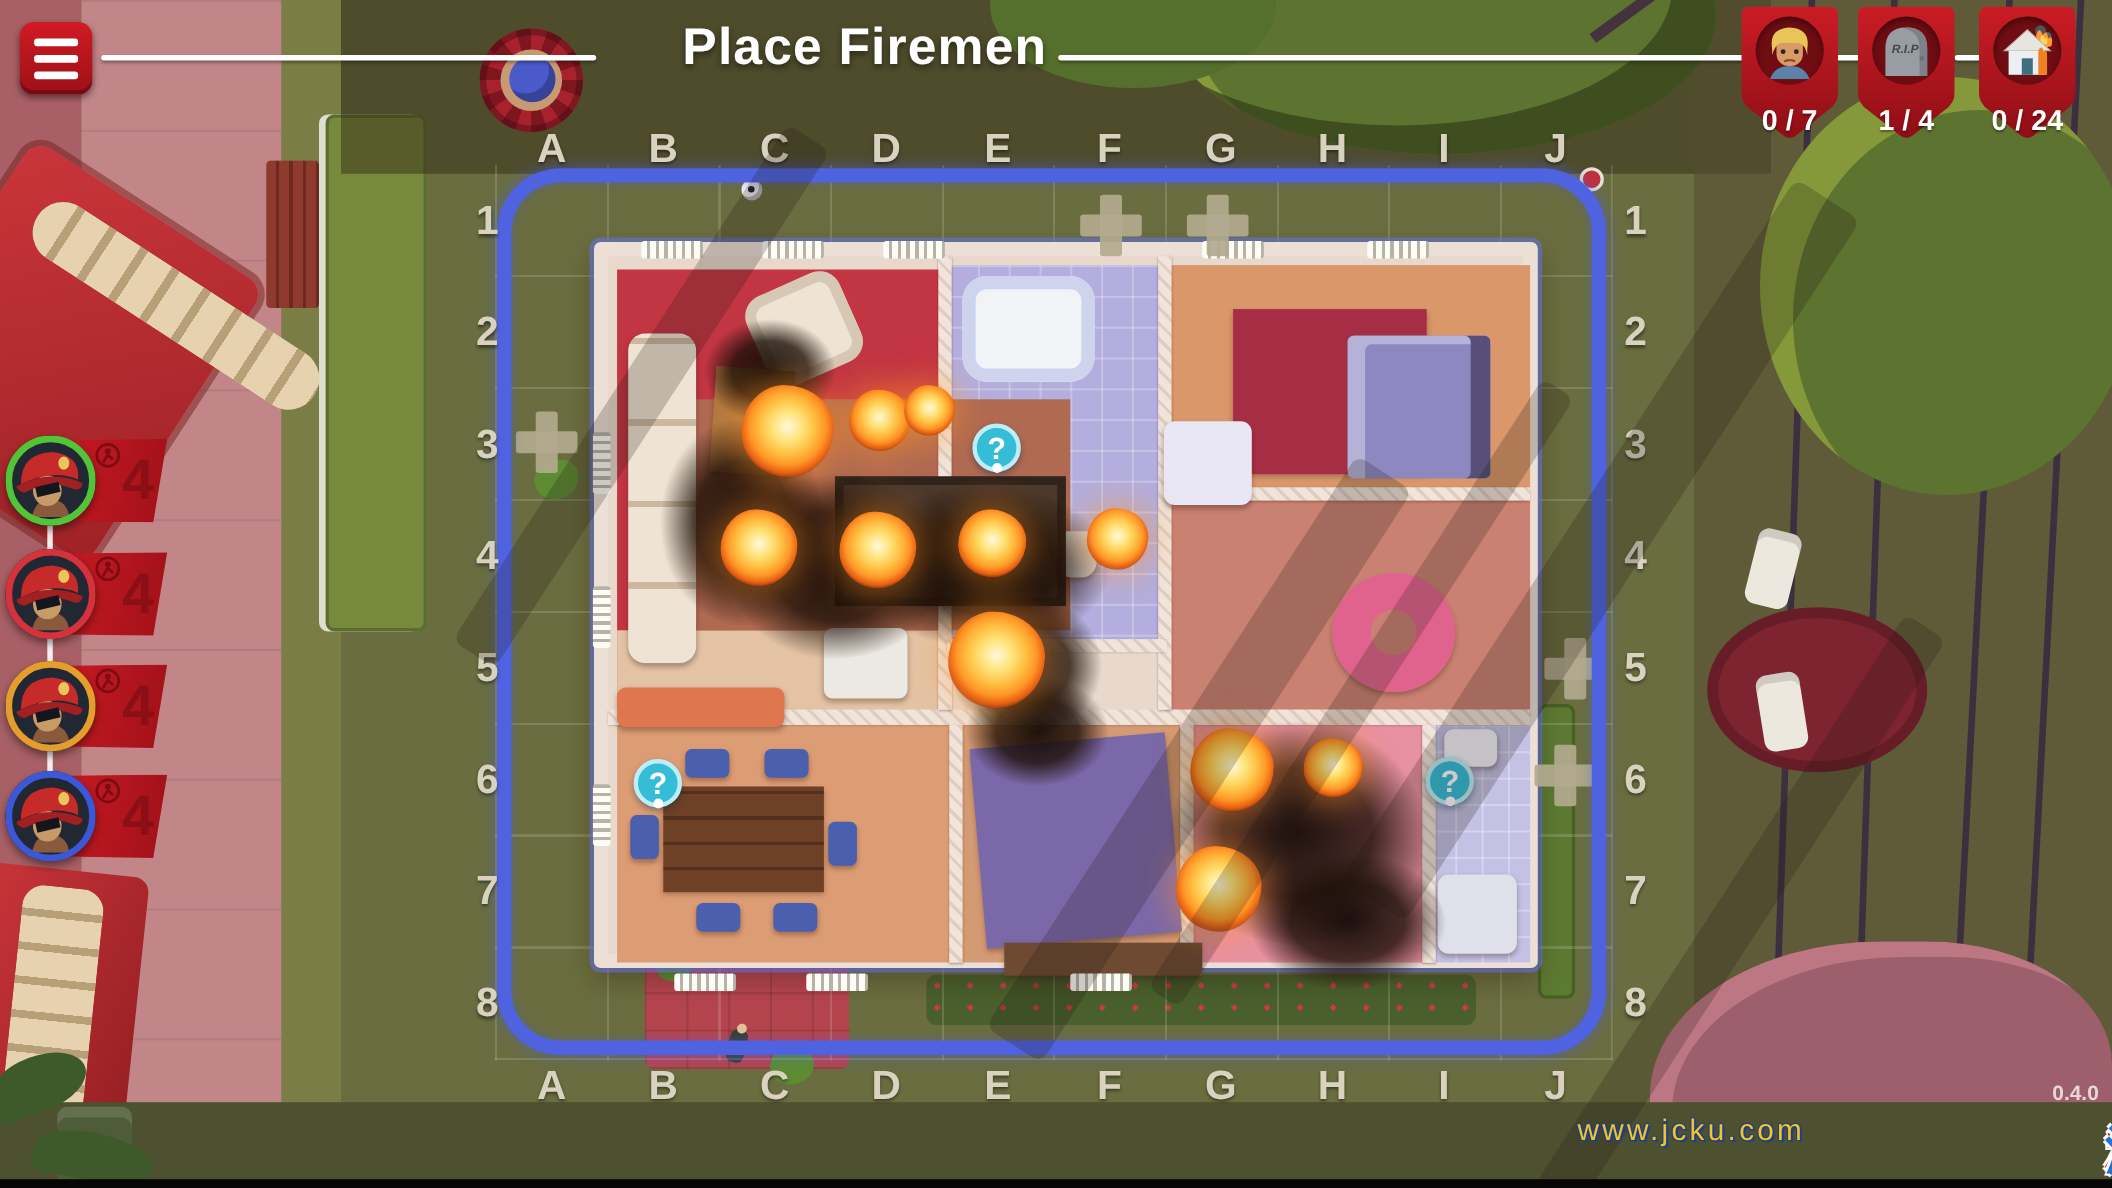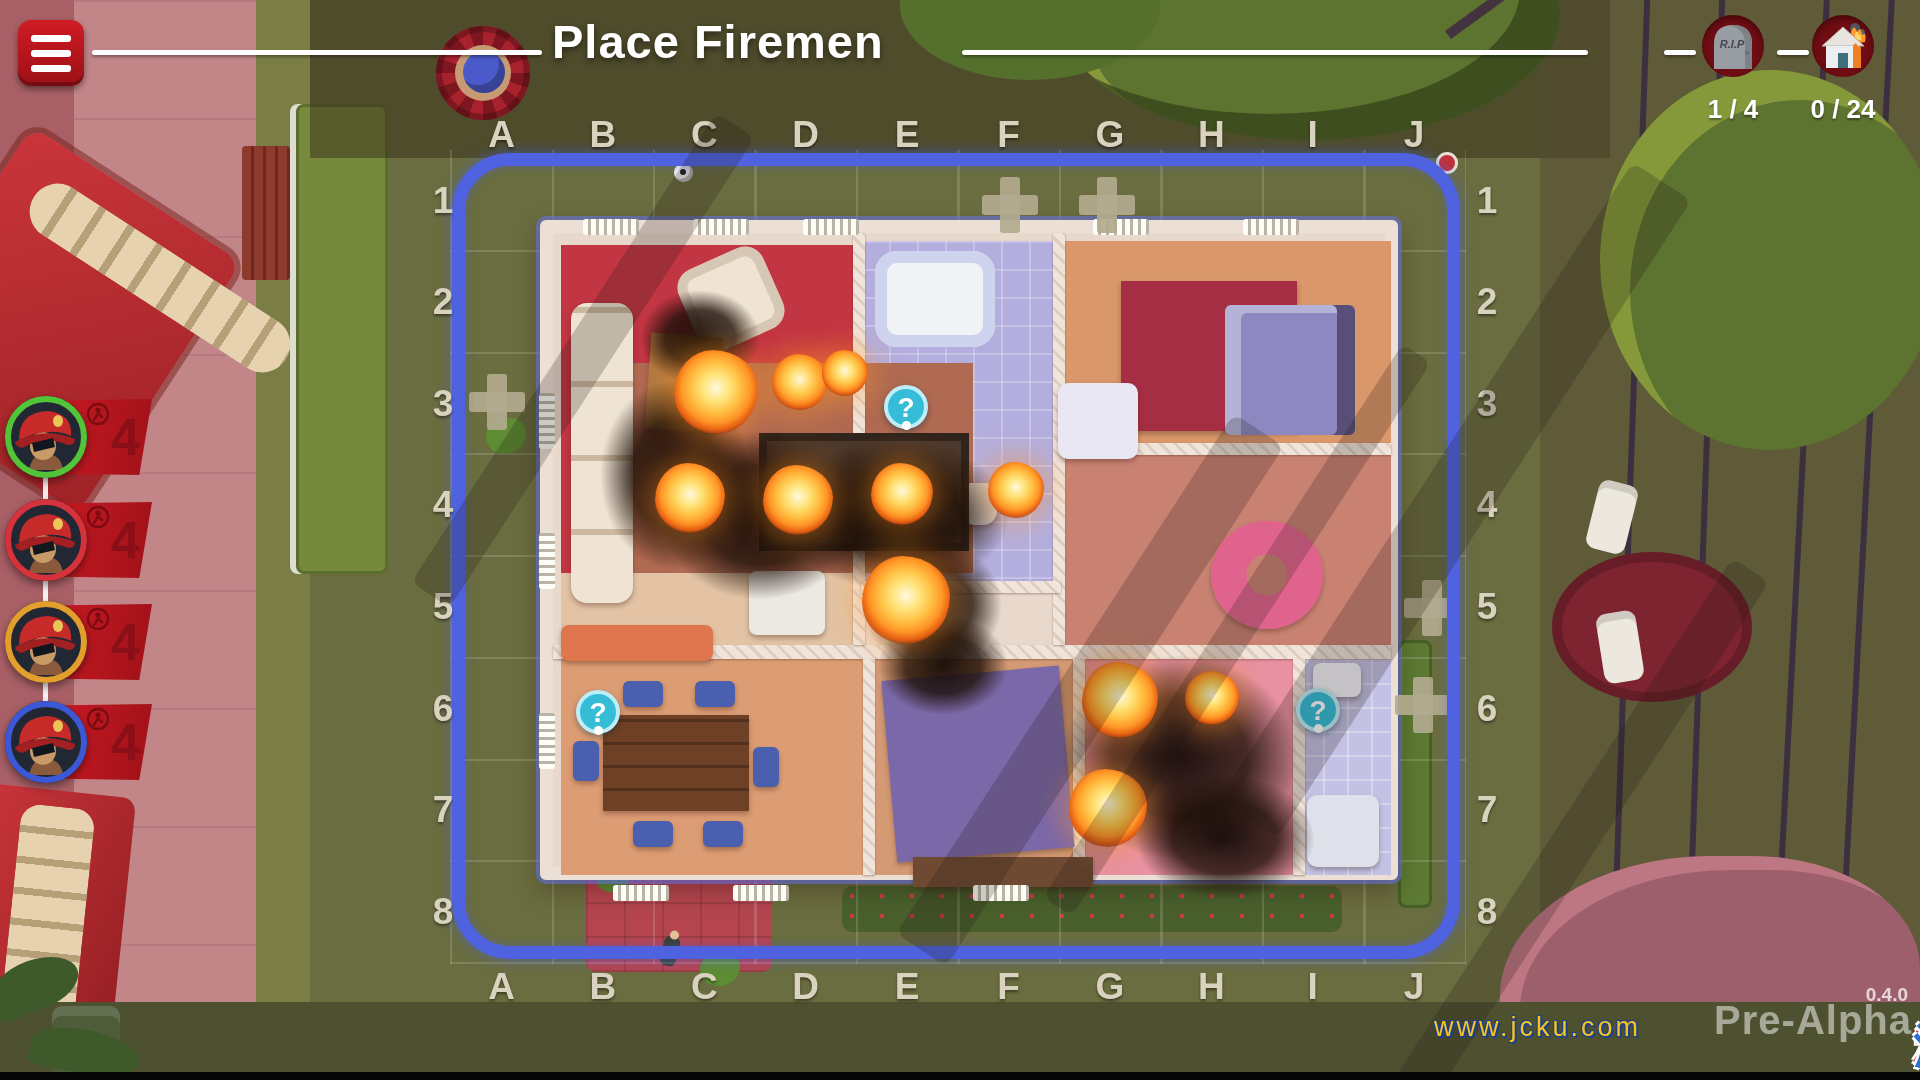--- a/index.html
+++ b/index.html
@@ -86,21 +86,21 @@
   .cross{width:56px;height:56px;}
   .cross:before,.cross:after{content:"";position:absolute;background:rgba(178,170,142,.92);border-radius:3px;}
   .cross:before{left:18px;top:0;width:20px;height:56px;}
   .cross:after{left:0;top:18px;width:56px;height:20px;}
 
   
   .menu-btn{left:18px;top:20px;width:66px;height:66px;border-radius:13px;cursor:pointer;
     background:linear-gradient(#d01b24,#9c1016);box-shadow:0 3px 6px rgba(0,0,0,.45), inset 0 -4px 0 rgba(0,0,0,.25);}
   .menu-btn span{position:absolute;left:13px;width:40px;height:7px;background:#fff;border-radius:3px;}
   .hline{height:5px;background:#fff;border-radius:3px;box-shadow:0 2px 3px rgba(0,0,0,.35);}
-  .title{left:552px;top:14px;width:400px;text-align:left;color:#fff;font-size:47px;font-weight:bold;
+  .title{left:552px;top:14px;width:400px;text-align:right;color:#fff;font-size:47px;font-weight:bold;
     letter-spacing:1px;text-shadow:0 3px 6px rgba(0,0,0,.5);}
 
   
   .badge{width:88px;height:122px;}
   .badge-val{position:absolute;left:0;top:88px;width:88px;text-align:center;color:#fff;
     font-size:26px;font-weight:bold;text-shadow:0 2px 2px rgba(0,0,0,.4);}
   .badge-circle{position:absolute;left:13px;top:9px;width:62px;height:62px;border-radius:50%;background:#6f0d13;
     box-shadow:inset 0 3px 6px rgba(0,0,0,.4);}
   .badge-circle svg{position:absolute;left:5px;top:5px;}
 
@@ -325,20 +325,42 @@
     <span style="top:15px;"></span>
     <span style="top:30px;"></span>
     <span style="top:45px;"></span>
   </div>
   <div class="hline" style="left:92px;top:50px;width:450px;"></div>
   <div class="hline" style="left:962px;top:50px;width:626px;"></div>
   <div class="hline" style="left:1664px;top:50px;width:32px;"></div>
   <div class="hline" style="left:1777px;top:50px;width:32px;"></div>
   <div class="title">Place Firemen</div>
 
+  <div class="badge" style="left:1583px;top:6px;">
+    <svg width="88" height="122" viewBox="0 0 88 122">
+      <defs>
+          <linearGradient id="rg" x1="0" y1="0" x2="0" y2="1">
+        <stop offset="0" stop-color="#cb1c25"></stop>
+            <stop offset="1" stop-color="#8f0e15"></stop>
+          </linearGradient>
+        </defs>
+      <path d="M8,0 H80 Q88,0 88,8 V78 Q88,88 79,94 L50,117 Q44,122 38,117 L9,94 Q0,88 0,78 V8 Q0,0 8,0 Z" fill="url(#rg)"></path>
+    </svg>
+    <div class="badge-circle">
+      <svg width="52" height="52" viewBox="0 0 52 52">
+        <path d="M8,52 Q12,40 26,40 Q40,40 44,52 Z" fill="#5b82ab"></path>
+        <rect x="14" y="12" width="24" height="28" rx="11" fill="#d99a66"></rect>
+        <path d="M10,24 Q7,6 26,5 Q45,6 42,24 L42,30 Q40,20 34,19 L18,19 Q13,20 10,30 Z" fill="#e9c557"></path>
+        <circle cx="20" cy="27" r="2.2" fill="#26262c"></circle>
+          <circle cx="32" cy="27" r="2.2" fill="#26262c"></circle>
+        <path d="M21,36 Q26,33.5 31,36" stroke="#8a4a34" stroke-width="2" fill="none"></path>
+      </svg>
+    </div>
+    <div class="badge-val">0 / 7</div>
+  </div>
 
   <div class="badge" style="left:1689px;top:6px;">
     <svg width="88" height="122" viewBox="0 0 88 122">
       <path d="M8,0 H80 Q88,0 88,8 V78 Q88,88 79,94 L50,117 Q44,122 38,117 L9,94 Q0,88 0,78 V8 Q0,0 8,0 Z" fill="url(#rg)"></path>
     </svg>
     <div class="badge-circle">
       <svg width="52" height="52" viewBox="0 0 52 52">
         <path d="M26,5 Q45,5 45,24 V49 H7 V24 Q7,5 26,5 Z" fill="#989da3"></path>
         <path d="M26,5 Q45,5 45,24 V49 H38 V24 Q38,9 24,6 Z" fill="#7d8288"></path>
         <circle cx="40" cy="33" r="2" fill="#6a6f76"></circle>
@@ -453,21 +475,20 @@
   <path d="M14,44 Q14,16 43,15 Q68,18 66,40 Q44,30 14,44 Z" fill="#c62b2a"></path>
   <path d="M10,46 Q40,30 70,43 Q70,49 63,49 Q41,39 17,52 Q10,50 10,46 Z" fill="#a21f22"></path>
   <ellipse cx="53" cy="25" rx="5" ry="6" fill="#e9c55a"></ellipse>
   <path d="M27,47 L48,42 L50,51 L29,56 Z" fill="#12161e"></path>
   <circle cx="41" cy="41" r="38" fill="none" stroke="#3b58d6" stroke-width="6"></circle>
 </svg>
       </div>
     </div>
 
   <div class="version">0.4.0</div>
-  <div class="prealpha">Pre-Alpha</div>
   <div class="wm">
     <span class="wm-cn wm-red">精彩库</span>
     <span class="wm-cn wm-blue">游戏网</span>
     <span class="wm-url">www.jcku.com</span>
   </div>
 
   <div class="blackbar"></div>
 </div>
 
 </body></html>

